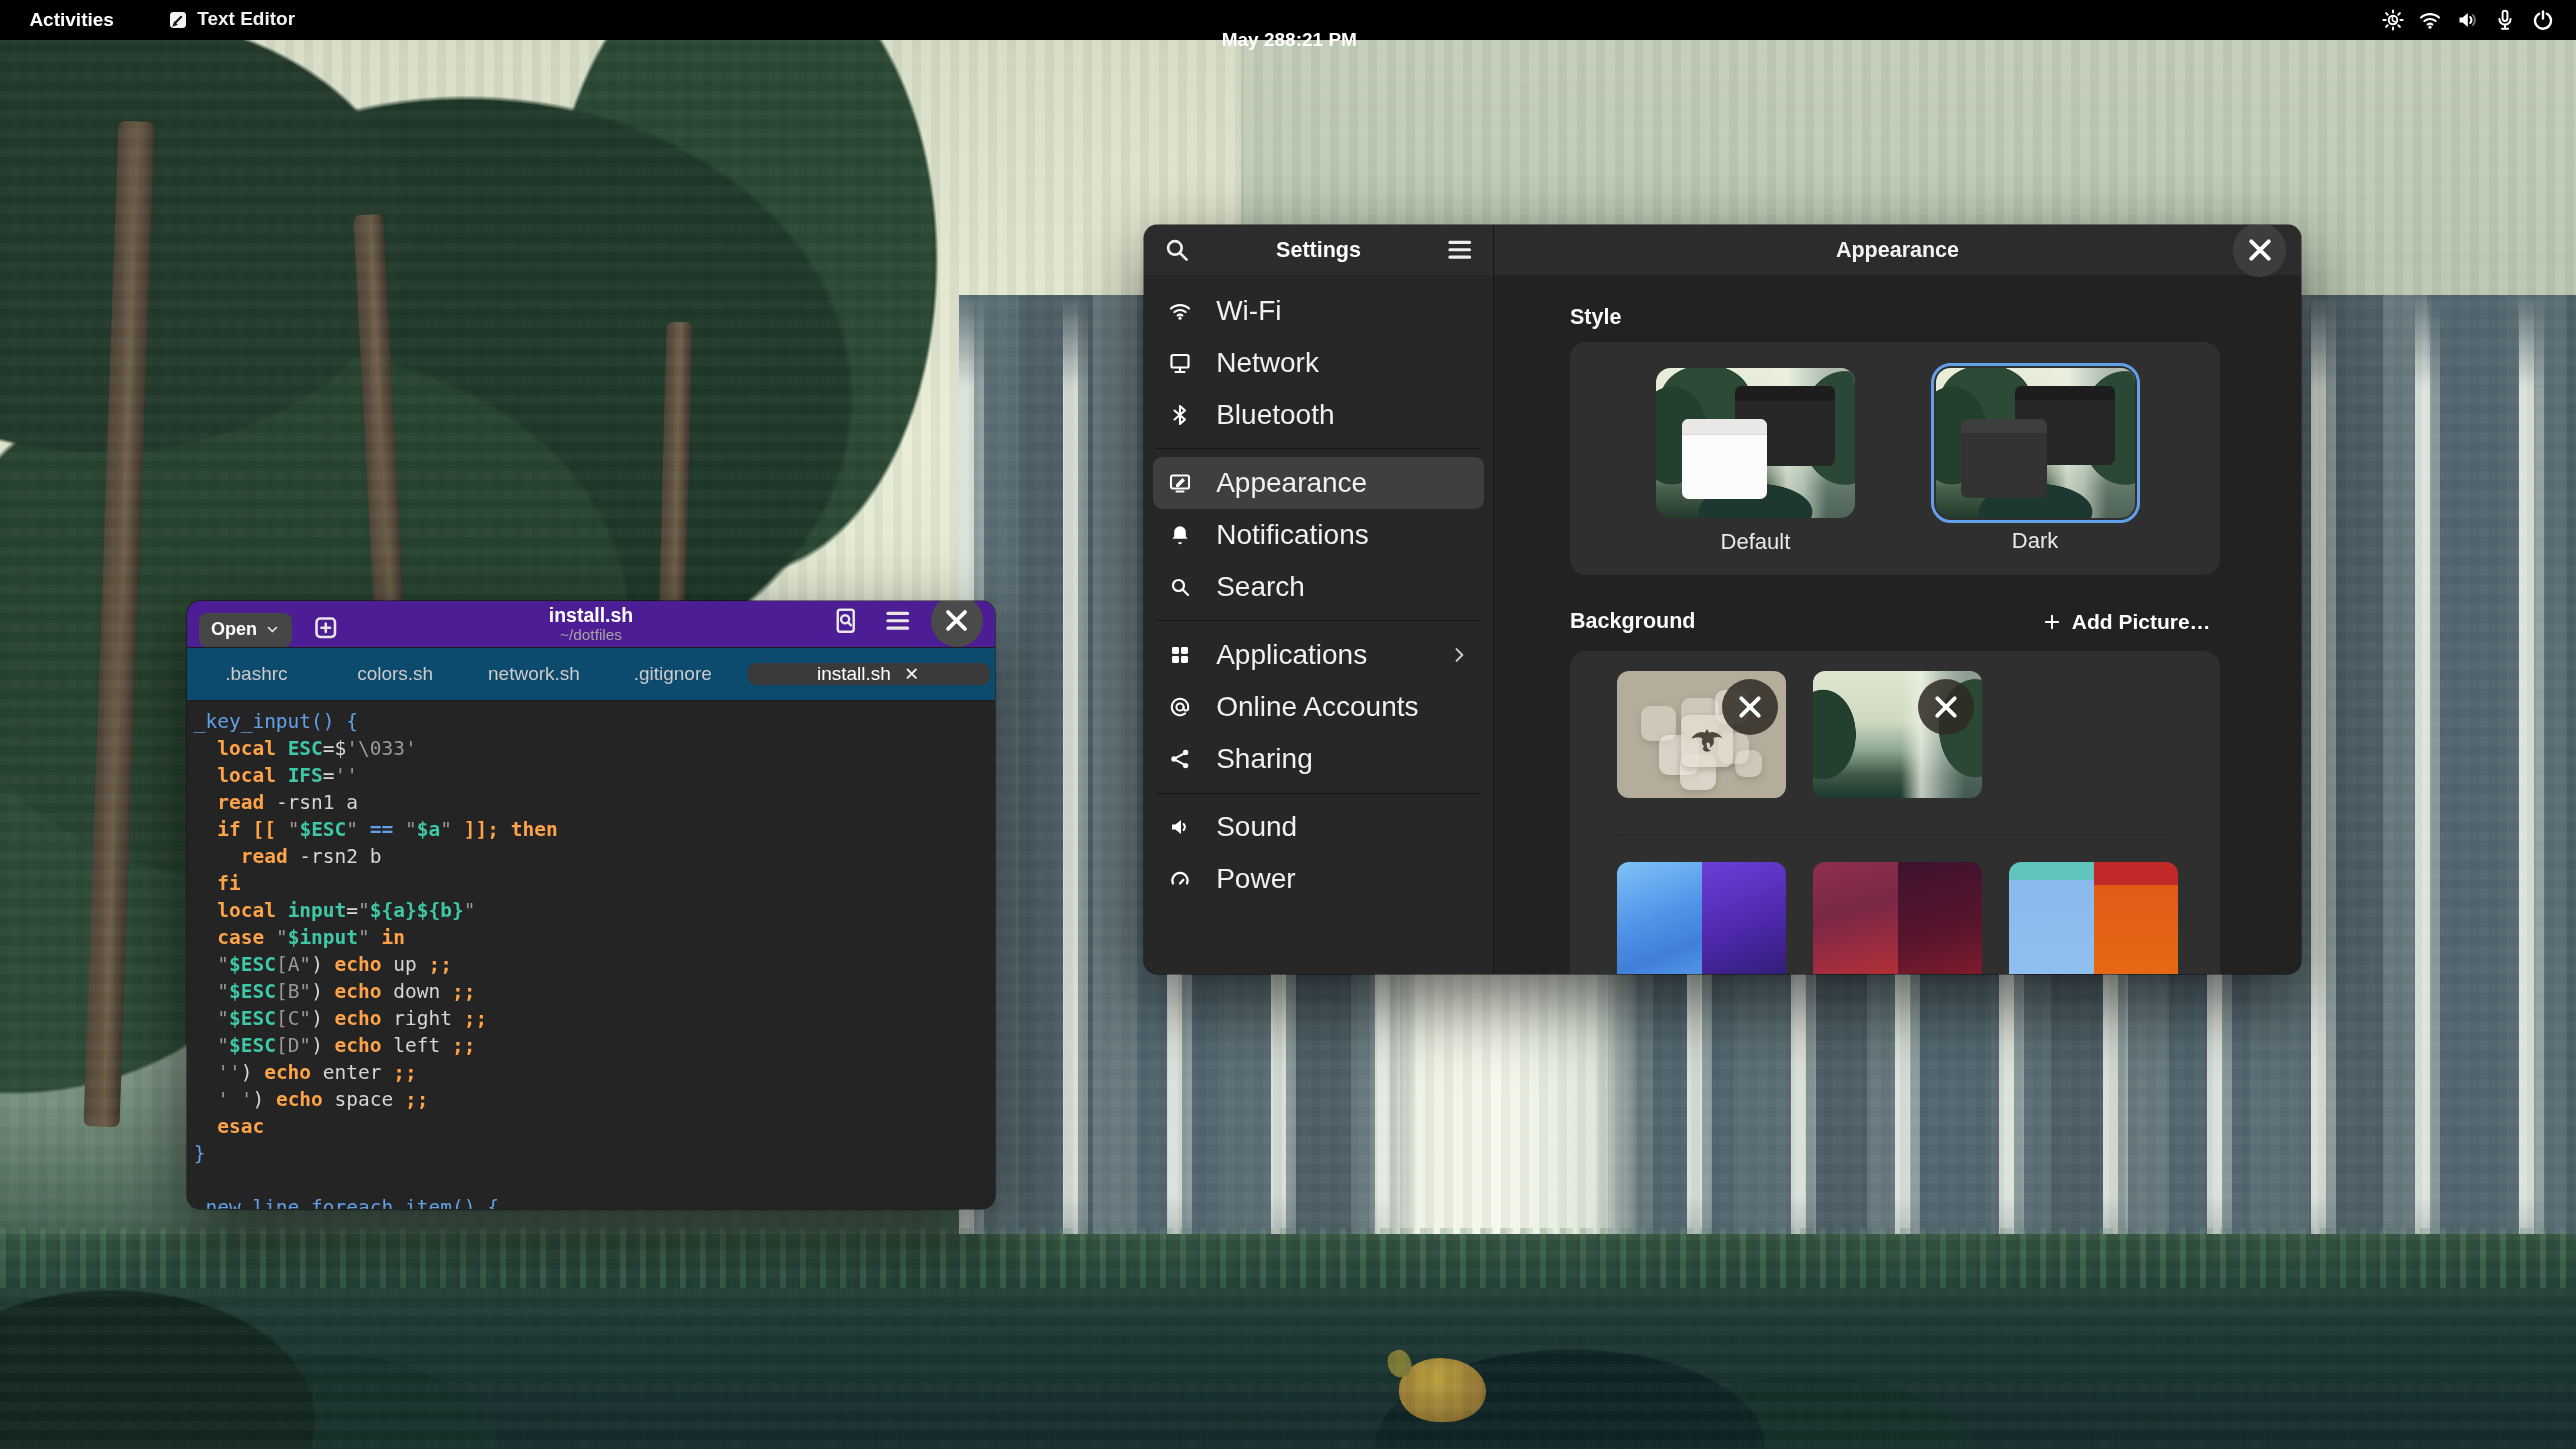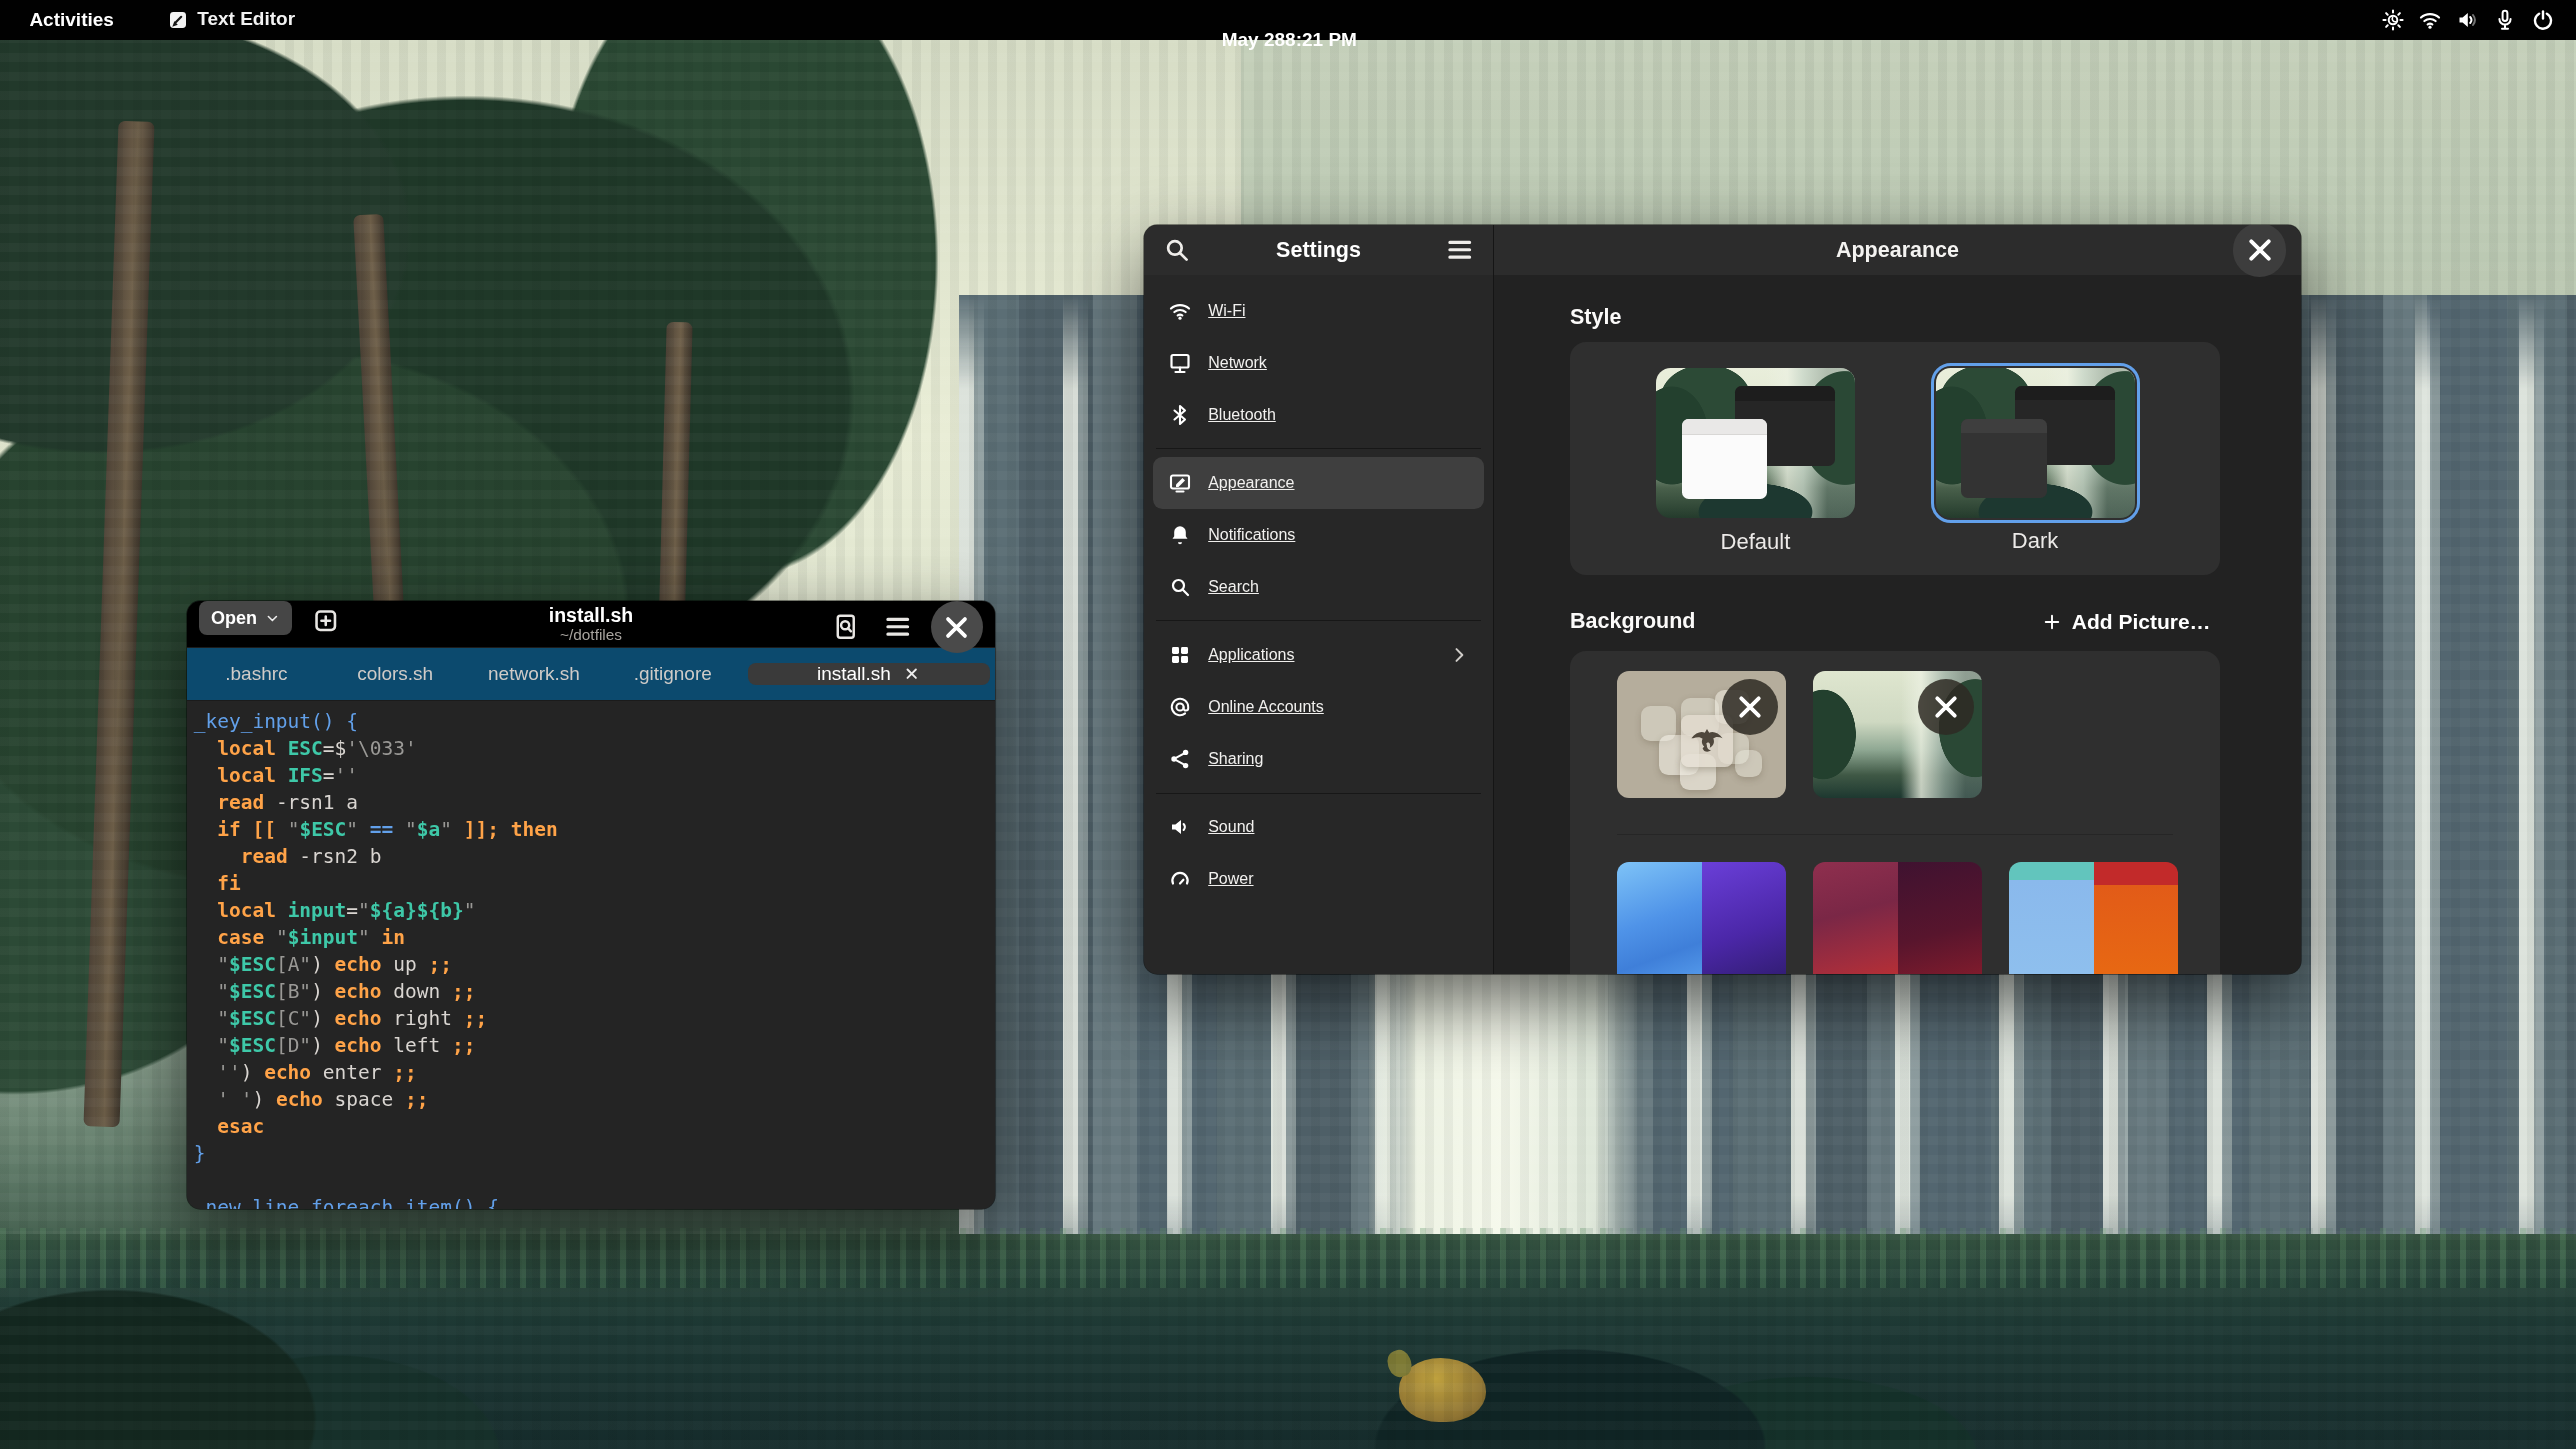--- a/index.html
+++ b/index.html
@@ -65,21 +65,21 @@
   .tray-ic{width:24px;height:24px;display:inline-flex;padding:4px;}
   .tray-ic svg,.tb-app .ic svg{width:100%;height:100%;}
 
   svg{display:block;}
   .icbox svg{width:100%;height:100%;}
 
   
   .editor{position:absolute;left:187px;top:601px;width:808px;height:608px;border-radius:13.4px;
     background:#242424;box-shadow:0 27px 74px rgba(0,0,0,.6),0 0 0 0.7px rgba(0,0,0,.55);
     display:flex;flex-direction:column;overflow:hidden;z-index:30;color:#eee;}
-  .ed-header{height:46px;background:#000000;display:flex;align-items:flex-start;padding:0 12px;
+  .ed-header{height:46px;background:#4c1d95;display:flex;align-items:flex-end;padding:0 12px;
     border-bottom:0.7px solid #1c1c1c;flex:none;position:relative;}
   .open-btn{display:flex;align-items:center;gap:8px;background:#464646;border-radius:8px;
     padding:6.7px 12px;font-size:18px;font-weight:600;color:#fff;}
   .open-btn .icbox{width:14.8px;height:14.8px;opacity:.9;}
   .icon-btn{width:29.5px;height:29.5px;padding:4.7px;border-radius:6.7px;color:#e8e6e3;flex:none;}
   .newtab{margin-left:14.8px;}
   .ed-titlebox{position:absolute;left:50%;top:50%;transform:translate(-50%,-50%);text-align:center;line-height:1.15;}
   .ed-title{font-size:19.5px;font-weight:700;color:#fff;}
   .ed-subtitle{font-size:15.4px;color:#a8a49f;}
   .ed-actions{margin-left:auto;display:flex;align-items:center;gap:13.4px;}
@@ -106,21 +106,21 @@
 
   
   .settings{position:absolute;left:1144px;top:225px;width:1157px;height:749px;border-radius:13.4px;
     background:#212121;box-shadow:0 27px 74px rgba(0,0,0,.6),0 0 0 0.7px rgba(0,0,0,.55);
     display:grid;grid-template-columns:350px 1fr;overflow:hidden;z-index:20;color:#f0efed;}
   .sb{background:#272727;border-right:0.7px solid #151515;display:flex;flex-direction:column;overflow:hidden;}
   .sb-header{height:50px;background:#2c2c2c;display:flex;align-items:center;padding:0 13.4px;flex:none;}
   .sb-header .icon-btn{color:#efedea;}
   .sb-title{flex:1;text-align:center;font-size:21.5px;font-weight:700;color:#fff;}
   .sb-list{flex:1;padding:10px 9.4px 0 9.4px;overflow:hidden;}
-  .sb-item{height:52px;display:flex;align-items:center;gap:16px;padding:0 14.8px;border-radius:9.4px;font-size:16px;text-decoration:underline;}
+  .sb-item{height:52px;display:flex;align-items:center;gap:24px;padding:0 14.8px;border-radius:9.4px;font-size:28px;}
   .sb-item.sel{background:#3f3f3f;}
   .sb-ic{width:24px;height:24px;color:#fff;flex:none;}
   .sb-ic svg{width:100%;height:100%;}
   .sb-label{flex:1;color:#f2f1ef;}
   .sb-chev{width:20px;height:20px;color:#cfccc8;}
   .sb-chev svg{width:100%;height:100%;}
   .sb-sep{height:0.7px;background:#171717;margin:7.4px 2.7px 8px 2.7px;}
 
   .main{display:flex;flex-direction:column;background:#222222;overflow:hidden;}
   .main-header{height:50px;background:#2c2c2c;display:flex;align-items:center;padding:0 14.8px;flex:none;position:relative;}

